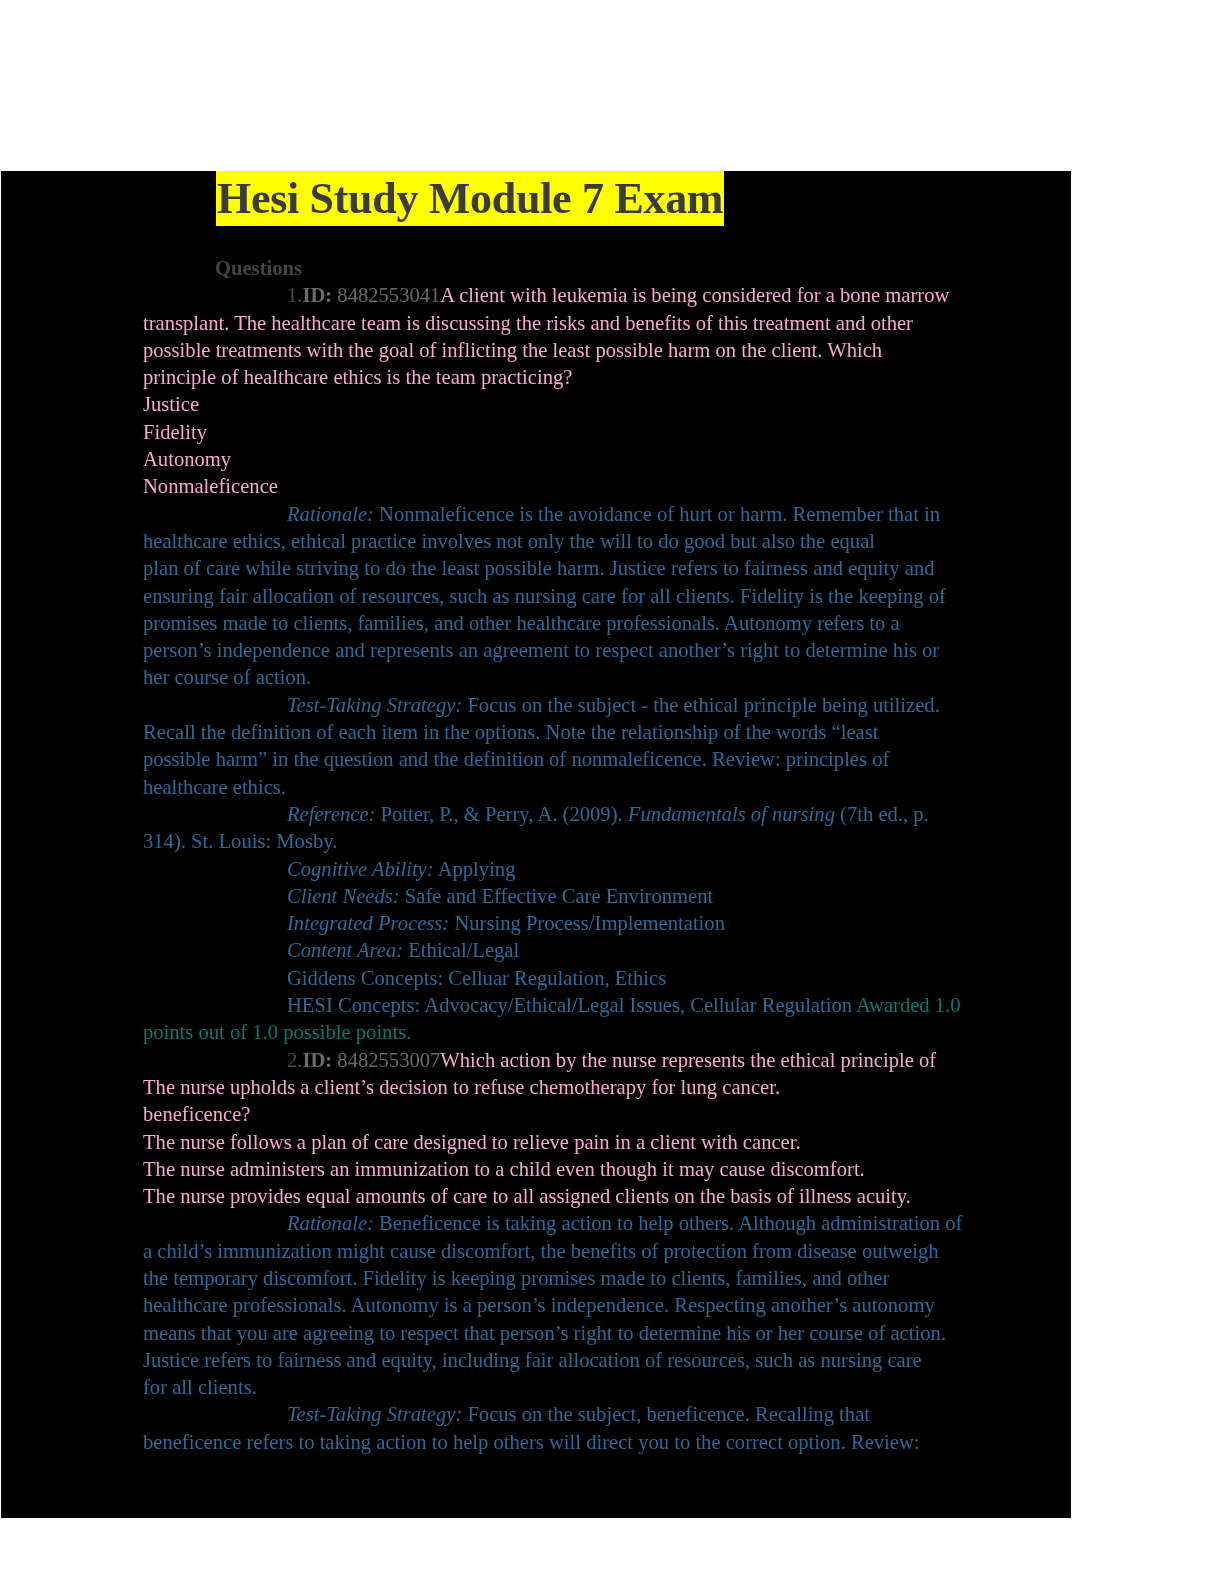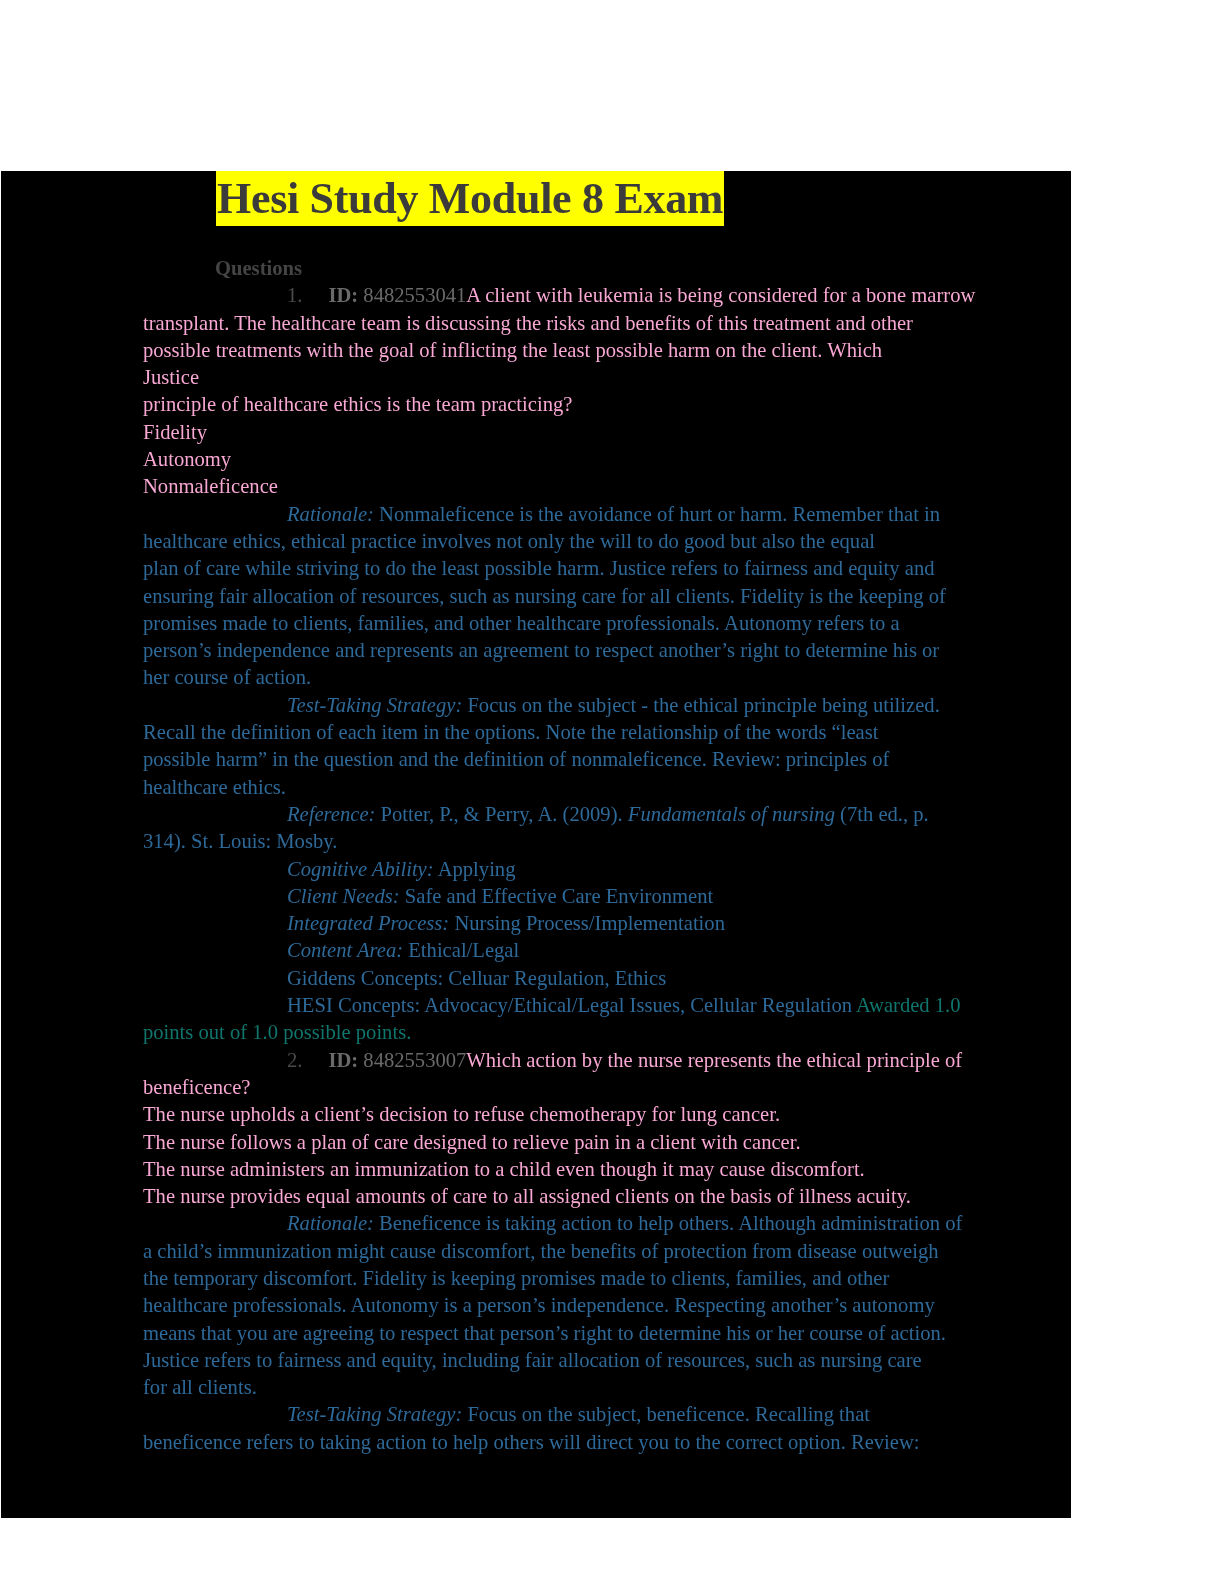--- a/index.html
+++ b/index.html
@@ -17,44 +17,44 @@
     }
     .content {
       position: absolute; left: 142px; top: 84px; width: 930px;
       font-size: 20.6px; line-height: 27.3px; color: #3d3d3d;
     }
     .heading { padding-left: 72px; font-weight: bold; color: #444444; }
     .indent { padding-left: 144px; }
     .line { white-space: nowrap; }
     .gray { color: #f9a8d4; }
     .num { color: #4a4a4a; }
-    .qid { color: #6a6a6a; margin-left: 26px; }
+    .qid { color: #6a6a6a; }
     .qid b { font-weight: bold; }
     .blue { color: #2e6a99; }
     .awarded { color: #0f766e; }
     em, i { font-style: italic; }
   </style>
 </head>
 <body>
 
 <div class="page-box">
   <div class="title-wrap">
-    <span class="title">Hesi Study Module 8 Exam</span>
+    <span class="title">Hesi Study Module 7 Exam</span>
   </div>
 
   <div class="content">
     <div class="heading line">Questions</div>
 
     <div>
       <div class="indent line"><span class="num">1.</span><span class="qid"><b>ID:</b> <span>8482553041</span></span><span class="gray">A client with leukemia is being considered for a bone marrow</span></div>
       <div class="line gray">transplant. The healthcare team is discussing the risks and benefits of this treatment and other</div>
       <div class="line gray">possible treatments with the goal of inflicting the least possible harm on the client. Which</div>
+      <div class="line gray">principle of healthcare ethics is the team practicing?</div>
+
       <div class="line gray">Justice</div>
-
-      <div class="line gray">principle of healthcare ethics is the team practicing?</div>
       <div class="line gray">Fidelity</div>
       <div class="line gray">Autonomy</div>
       <div class="line gray">Nonmaleficence</div>
 
       <div class="indent line blue"><i>Rationale:</i> <span>Nonmaleficence is the avoidance of hurt or harm. Remember that in</span></div>
       <div class="line blue">healthcare ethics, ethical practice involves not only the will to do good but also the equal</div>
       <div class="line blue">plan of care while striving to do the least possible harm. Justice refers to fairness and equity and</div>
       <div class="line blue">ensuring fair allocation of resources, such as nursing care for all clients. Fidelity is the keeping of</div>
       <div class="line blue">promises made to clients, families, and other healthcare professionals. Autonomy refers to a</div>
       <div class="line blue">person’s independence and represents an agreement to respect another’s right to determine his or</div>
@@ -72,23 +72,23 @@
       <div class="indent line blue"><i>Client Needs:</i> <span>Safe and Effective Care Environment</span></div>
       <div class="indent line blue"><i>Integrated Process:</i> <span>Nursing Process/Implementation</span></div>
       <div class="indent line blue"><i>Content Area:</i> <span>Ethical/Legal</span></div>
       <div class="indent line blue">Giddens Concepts: Celluar Regulation, Ethics</div>
       <div class="indent line"><span class="blue">HESI Concepts: Advocacy/Ethical/Legal Issues, Cellular Regulation</span> <span class="awarded">Awarded 1.0</span></div>
       <div class="line awarded">points out of 1.0 possible points.</div>
     </div>
 
     <div>
       <div class="indent line"><span class="num">2.</span><span class="qid"><b>ID:</b> <span>8482553007</span></span><span class="gray">Which action by the nurse represents the ethical principle of</span></div>
+      <div class="line gray">The nurse upholds a client’s decision to refuse chemotherapy for lung cancer.</div>
+
       <div class="line gray">beneficence?</div>
-
-      <div class="line gray">The nurse upholds a client’s decision to refuse chemotherapy for lung cancer.</div>
       <div class="line gray">The nurse follows a plan of care designed to relieve pain in a client with cancer.</div>
       <div class="line gray">The nurse administers an immunization to a child even though it may cause discomfort.</div>
       <div class="line gray">The nurse provides equal amounts of care to all assigned clients on the basis of illness acuity.</div>
 
       <div class="indent line blue"><i>Rationale:</i> <span>Beneficence is taking action to help others. Although administration of</span></div>
       <div class="line blue">a child’s immunization might cause discomfort, the benefits of protection from disease outweigh</div>
       <div class="line blue">the temporary discomfort. Fidelity is keeping promises made to clients, families, and other</div>
       <div class="line blue">healthcare professionals. Autonomy is a person’s independence. Respecting another’s autonomy</div>
       <div class="line blue">means that you are agreeing to respect that person’s right to determine his or her course of action.</div>
       <div class="line blue">Justice refers to fairness and equity, including fair allocation of resources, such as nursing care</div>

